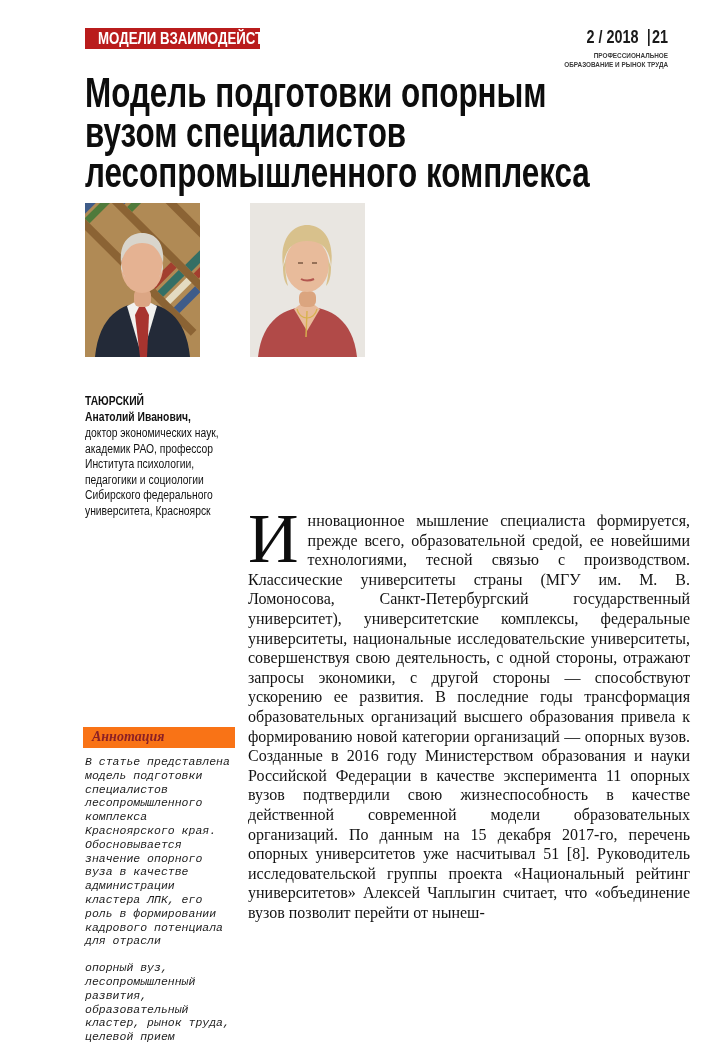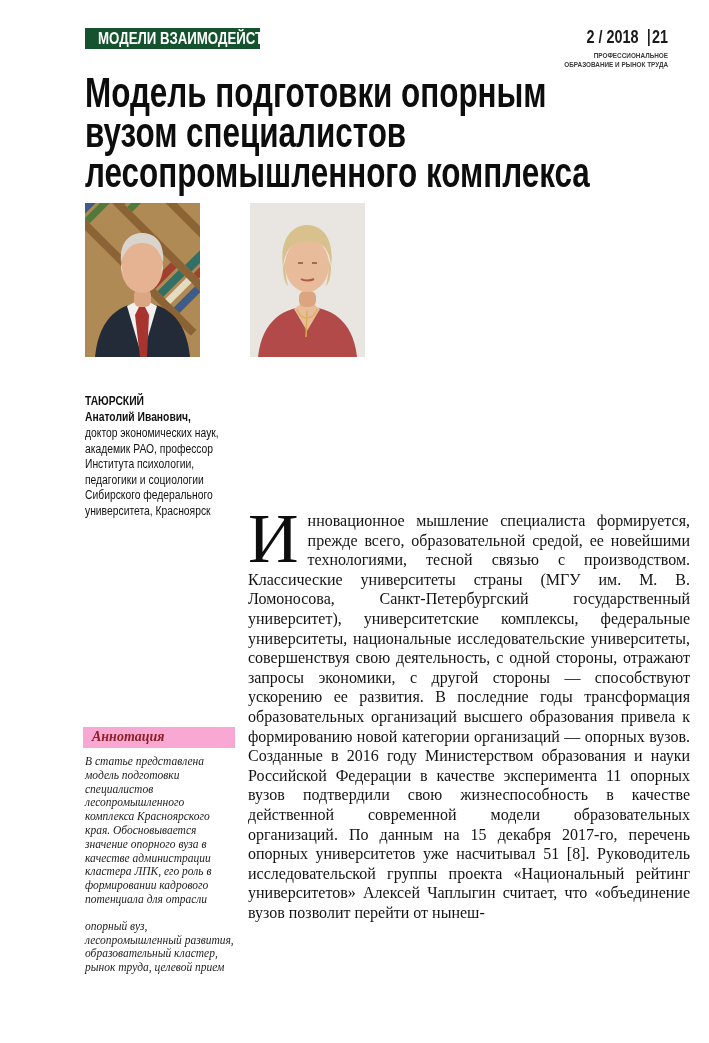--- a/index.html
+++ b/index.html
@@ -5,21 +5,21 @@
   html,body { margin:0; padding:0; background:#ffffff; }
   .page {
     position:relative; width:709px; height:1043px; margin:0 auto;
     background:#ffffff; overflow:hidden;
     font-family:"Liberation Sans", sans-serif; color:#131313;
   }
 
   
   .section-badge {
     position:absolute; left:85px; top:28px; width:175px; height:21px;
-    background:#14532d; display:flex; align-items:center; box-sizing:border-box;
+    background:#b91c1c; display:flex; align-items:center; box-sizing:border-box;
     padding-left:13px;
   }
   .section-badge span {
     display:inline-block; white-space:nowrap; color:#ffffff;
     font-weight:700; font-size:17px; transform:scaleX(0.78); transform-origin:0 50%;
   }
   .issue-block {
     position:absolute; right:41px; top:27px; display:flex; align-items:center;
     font-weight:700; font-size:18px; color:#1a1a1a; white-space:nowrap;
     transform:scaleX(0.8); transform-origin:100% 50%;
@@ -51,26 +51,26 @@
   .bio-inner {
     width:176px; transform:scaleX(0.86); transform-origin:0 0;
     font-size:12px; line-height:15.5px; color:#111111;
   }
   .bio-surname, .bio-name { font-weight:700; }
   .bio-text { margin-top:1px; }
 
   
   .sidebar { position:absolute; left:83px; top:727px; width:152px; }
   .sb-header {
-    background:#f9a8d4; color:#8b2026; box-sizing:border-box; width:100%;
+    background:#f97316; color:#8b2026; box-sizing:border-box; width:100%;
     font-family:"Liberation Serif", serif; font-style:italic; font-weight:700;
     font-size:14px; padding:2px 8px 3px 9px;
   }
   .sb-text {
-    font-family:Liberation Serif, serif; font-style:italic;
+    font-family:Liberation Mono, monospace; font-style:italic;
     font-size:11.5px; line-height:13.8px; color:#1c1c1c;
     margin:7px 0 13px 0; padding-left:2px;
   }
 
   
   .article-body {
     position:absolute; left:248px; top:511px; width:442px;
     font-family:"Liberation Serif", serif; font-size:16px; line-height:19.6px;
     text-align:justify; color:#131313;
   }

